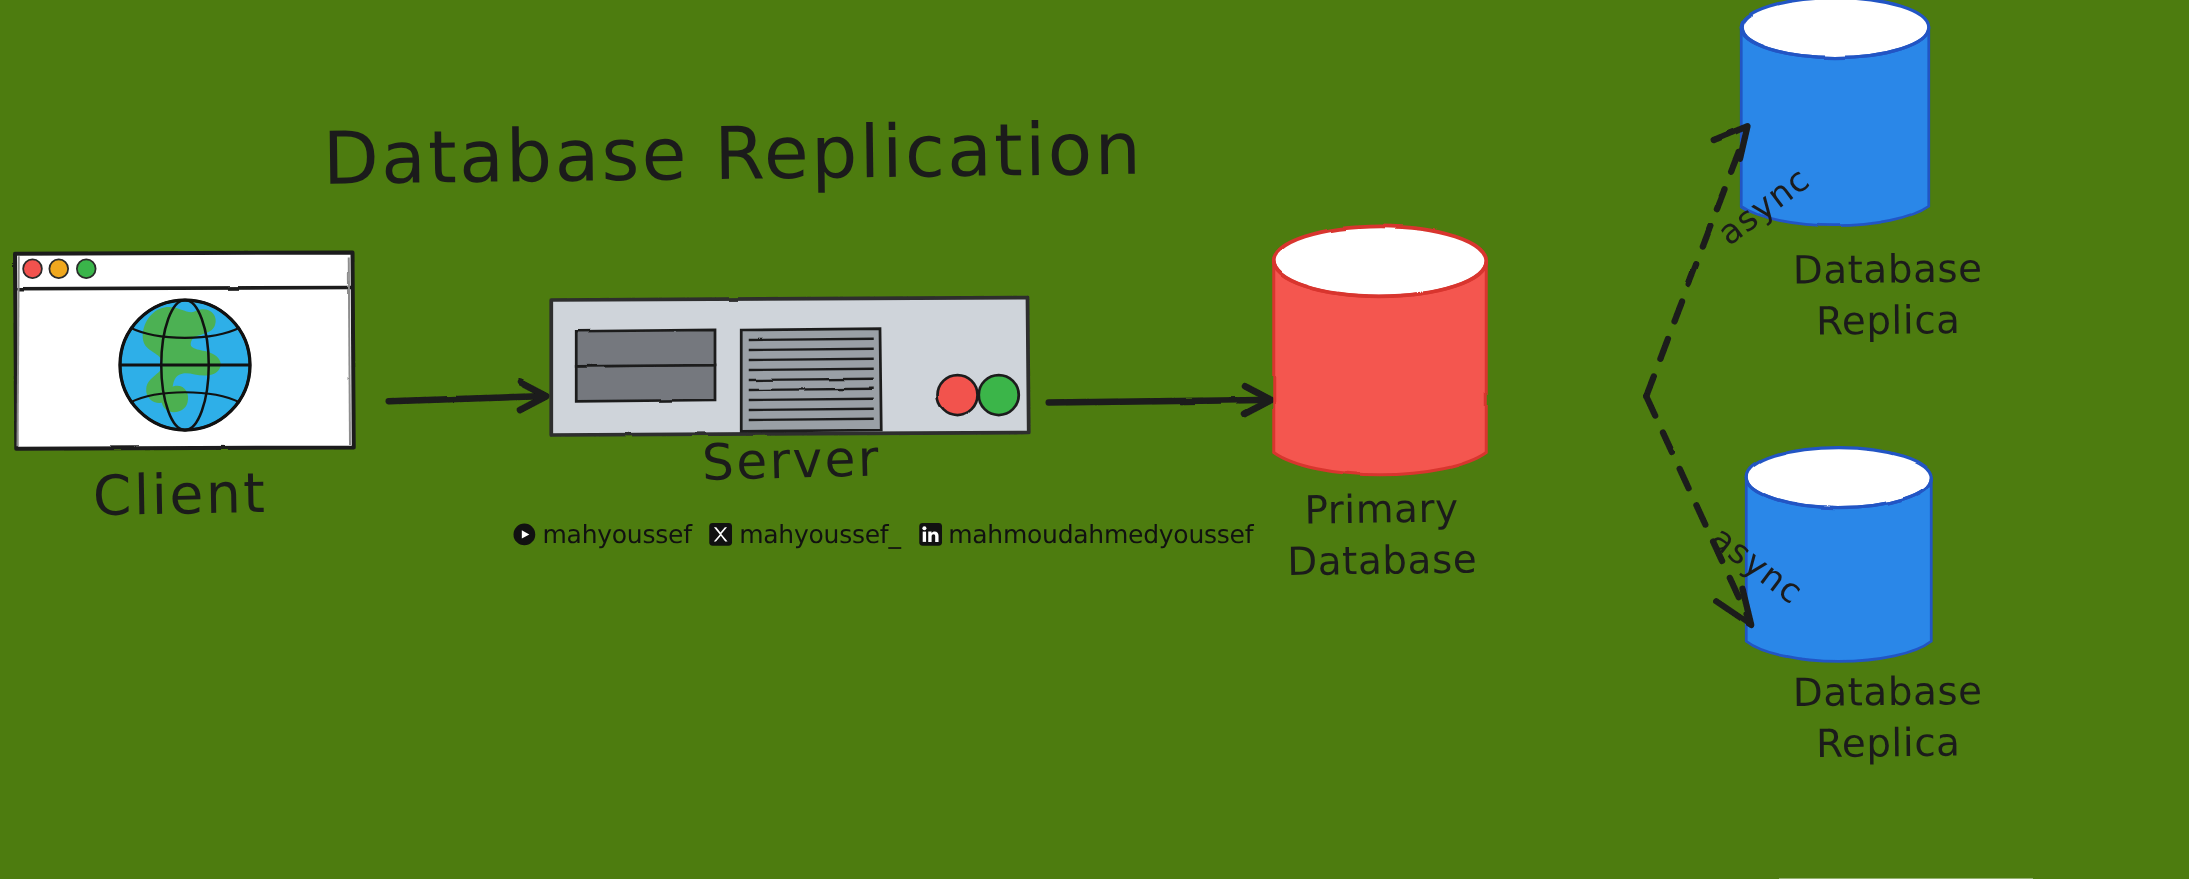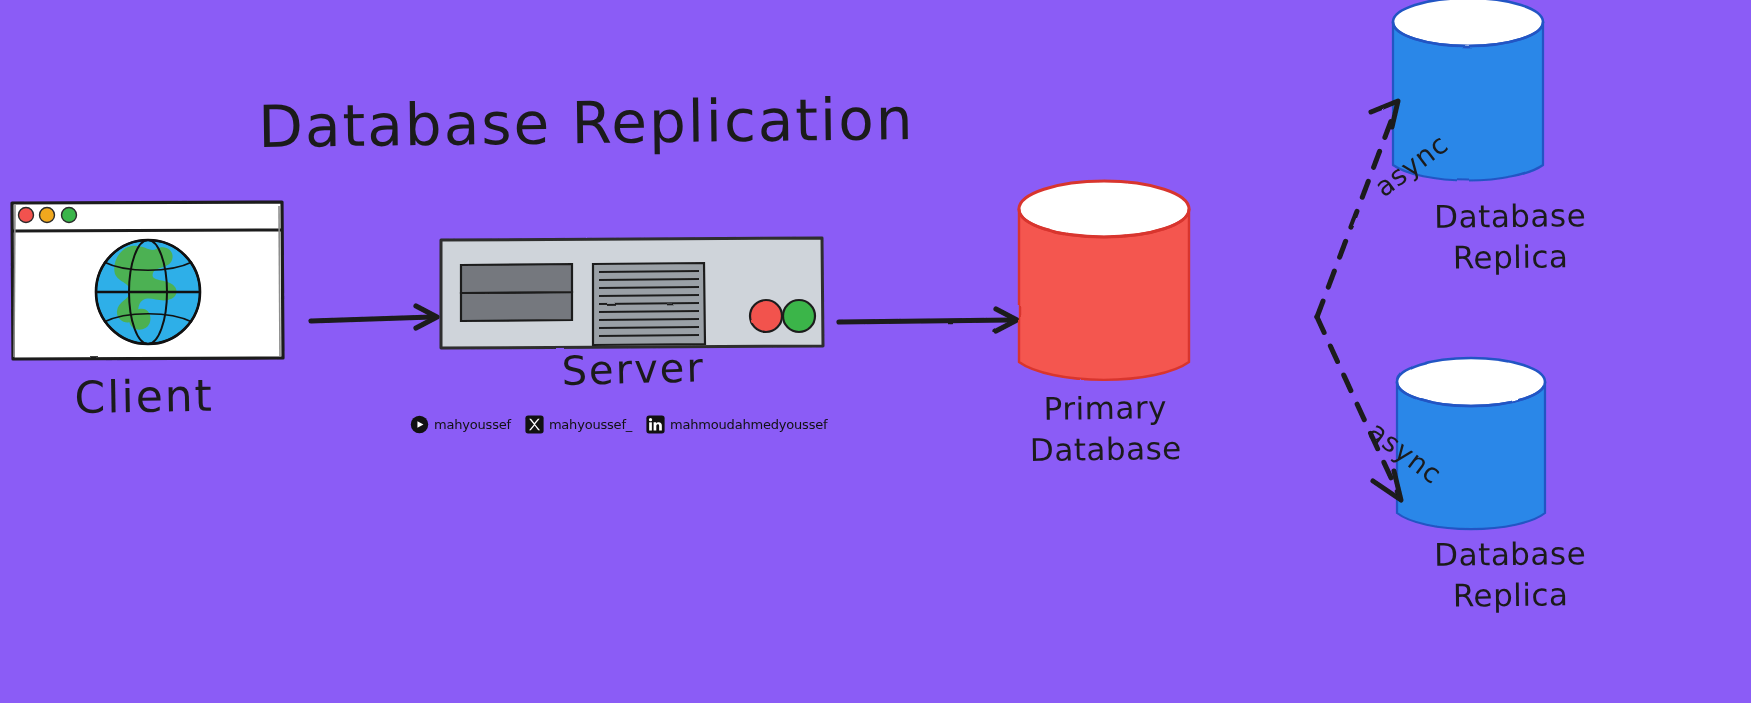--- a/index.html
+++ b/index.html
@@ -8,21 +8,21 @@
     padding: 0;
     background: #ffffff;
   }
   body {
     font-family: "DejaVu Sans", sans-serif;
   }
   #canvas {
     position: relative;
     width: 1751px;
     height: 703px;
-    background: #8b5cf6;
+    background: #4d7c0f;
     overflow: hidden;
   }
   #canvas svg.layer {
     position: absolute;
     left: 0;
     top: 0;
     width: 1751px;
     height: 703px;
   }
   .handtxt {
@@ -100,21 +100,21 @@
     font-size: 17.5px;
     color: #111111;
   }
   .social-item {
     display: flex;
     align-items: center;
     gap: 5px;
   }
   .social-handle {
     font-family: "DejaVu Sans", sans-serif;
-    font-size: 13px;
+    font-size: 20px;
     color: #111111;
     letter-spacing: -0.2px;
   }
   .ic {
     width: 19px;
     height: 19px;
     flex: 0 0 19px;
     display: block;
   }
   

